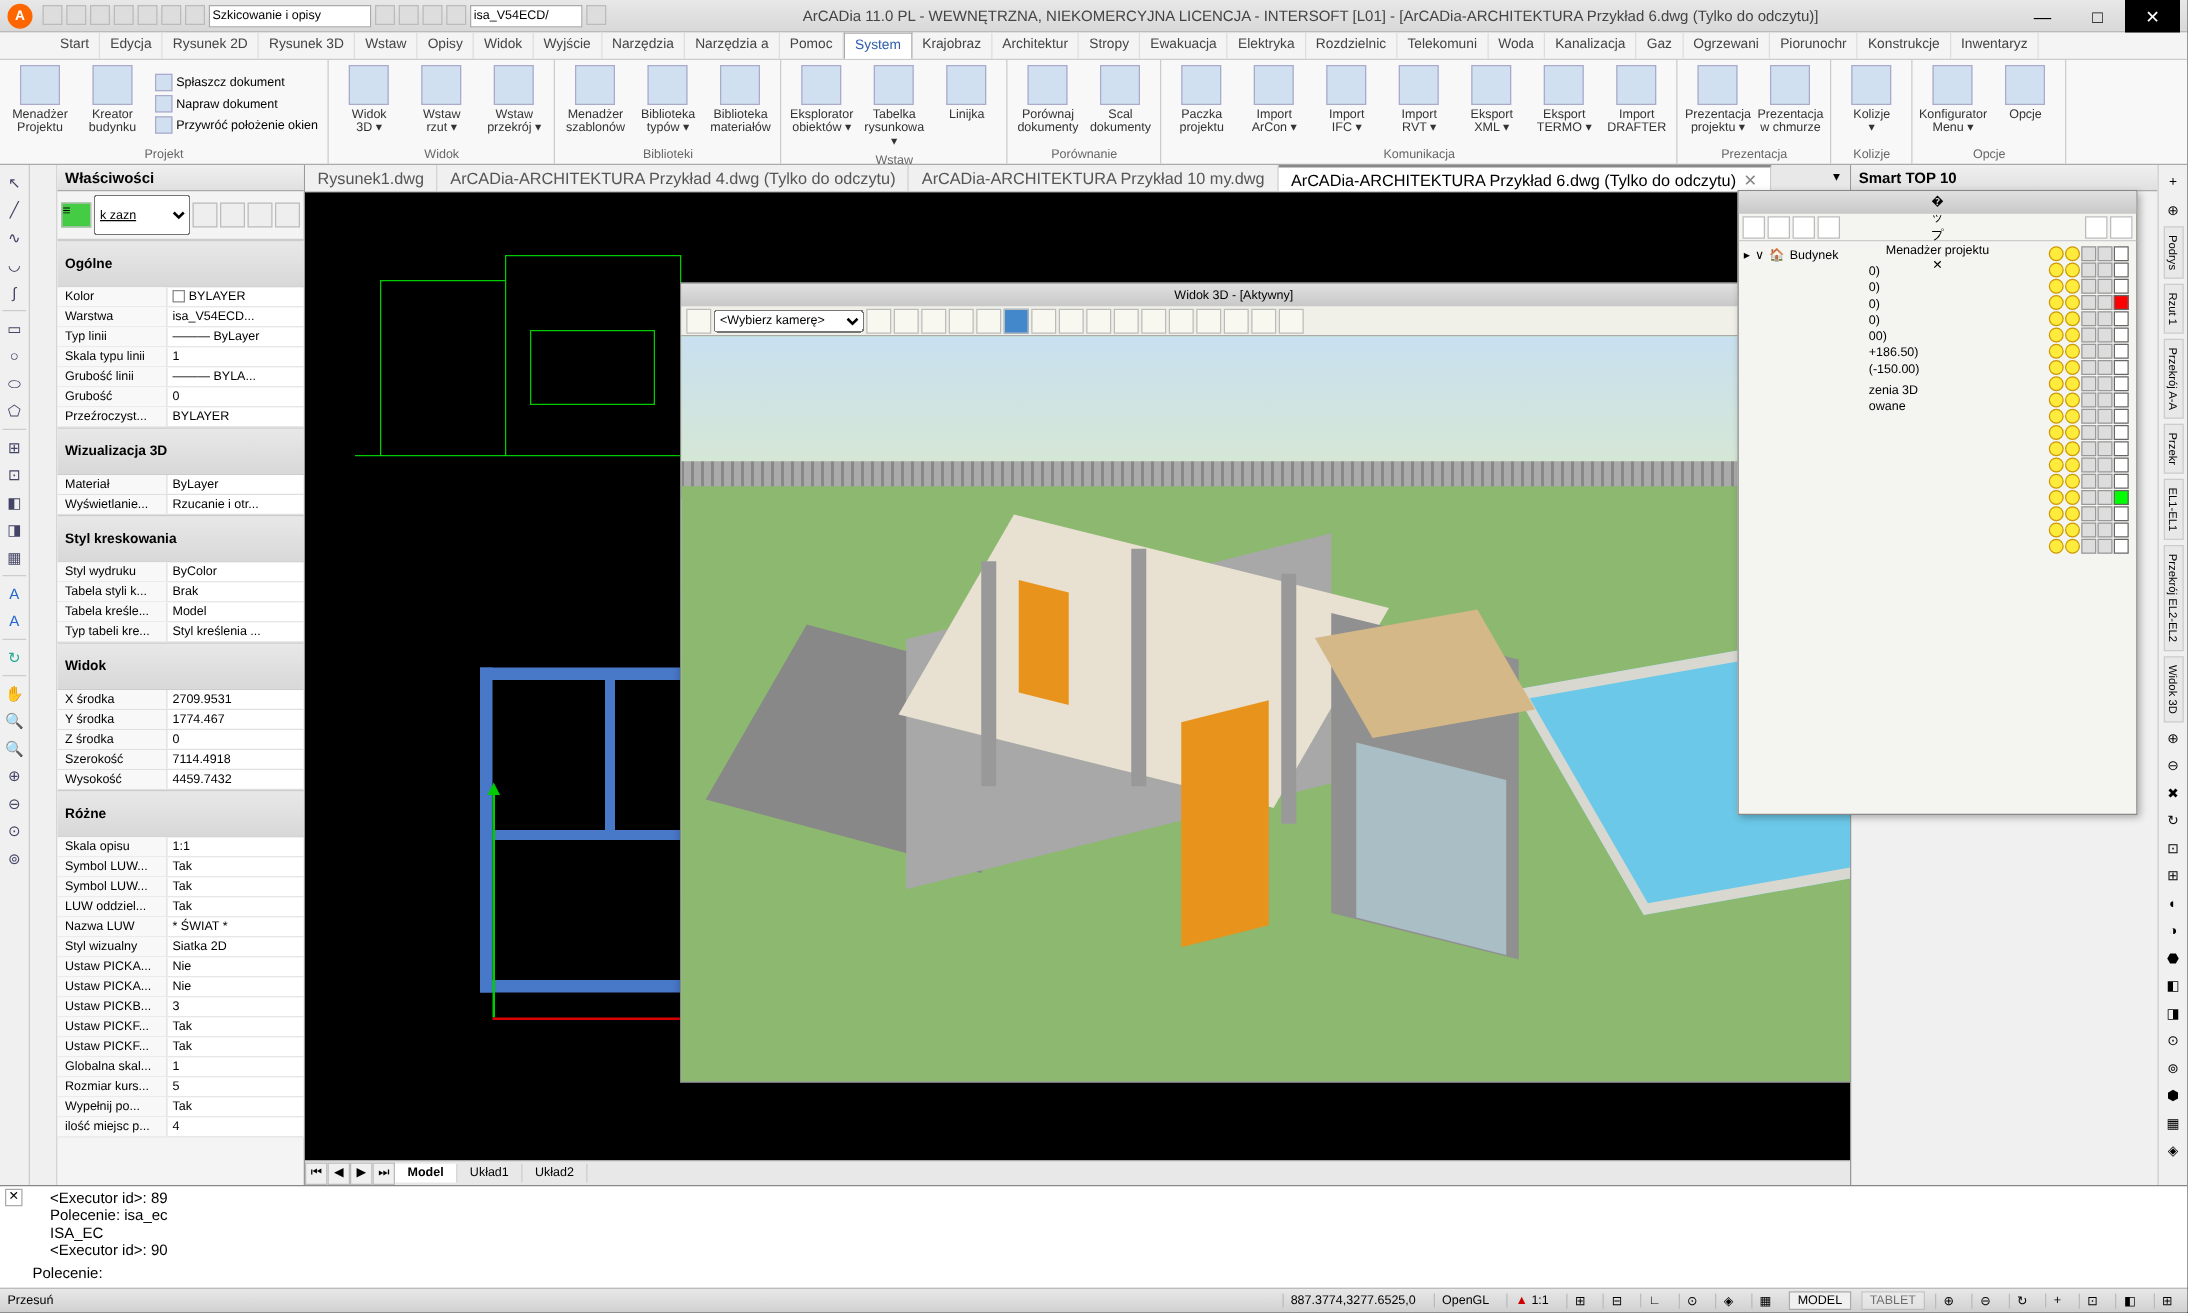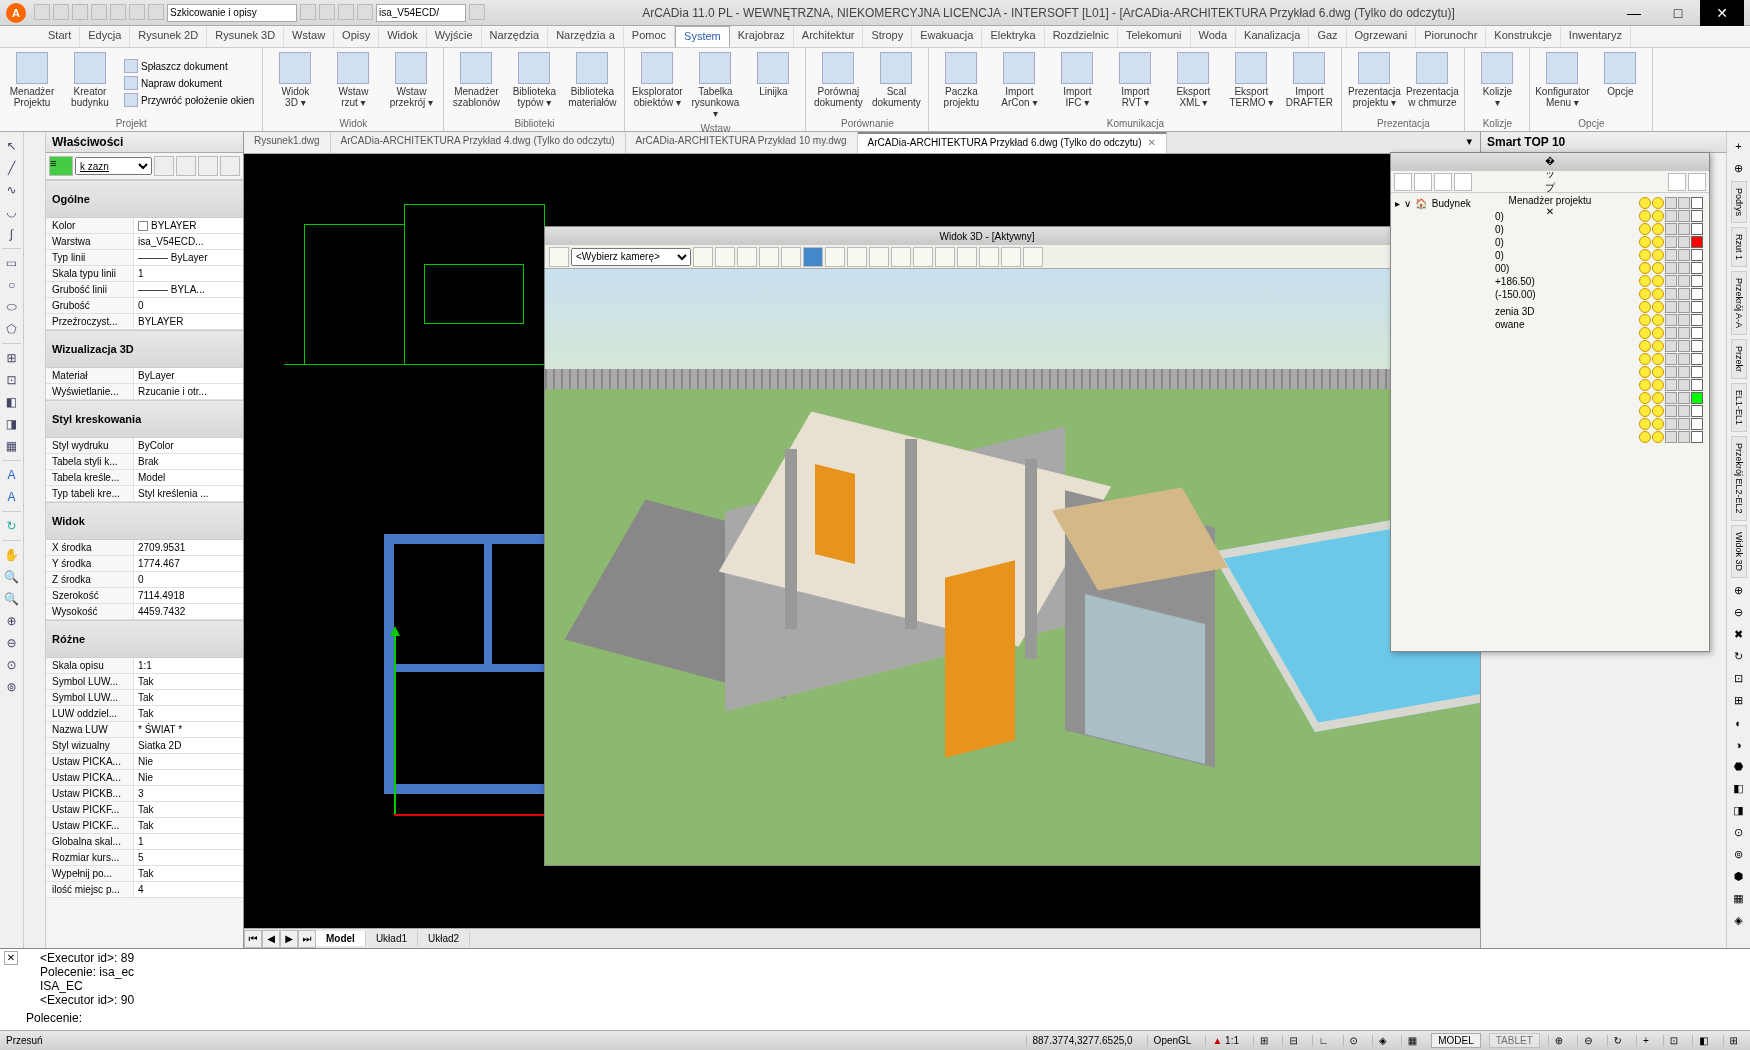--- a/index.html
+++ b/index.html
@@ -41,33 +41,33 @@
 .left-toolbar .tool { width:20px; height:20px; margin:0 auto; border:1px solid transparent; display:flex; align-items:center; justify-content:center; font-size:12px; color:#446; cursor:pointer; }
 .left-toolbar .sep { height:1px; background:#ccc; margin:2px 2px; }
 
 
 .left-toolbar2 { width: 22px; background: #f0f0f0; border-right:1px solid #ccc; }
 
 
 .props-panel { width: 198px; background: #f4f4f4; border-right:1px solid #999; display:flex; flex-direction:column; }
 .props-panel .header { background: linear-gradient(#f0f0f0,#e0e0e0); padding: 3px 6px; font-weight: bold; font-size: 12px; border-bottom:1px solid #aaa; }
 .props-panel .toolbar { display:flex; gap:2px; padding:3px; border-bottom:1px solid #ccc; align-items:center; }
-.props-panel .toolbar select { font-size:10px; height:18px; flex:1;text-decoration:underline; }
+.props-panel .toolbar select { font-size:10px; height:32px; flex:1;text-decoration:underline; }
 .props-panel .toolbar .btn { width:20px; height:20px; border:1px solid #bbb; background:#eee; }
 .props-panel .grid { flex:1; overflow-y:auto; }
 .props-section { background: linear-gradient(#e8e8e8,#d8d8d8); padding:12px 6px; font-weight:bold; font-size:11px; border-top:1px solid #ccc; border-bottom:1px solid #ccc; }
 .props-row { display:flex; border-bottom:1px solid #e0e0e0; background:#fff; }
 .props-row .name { width: 88px; padding:2px 6px; font-size:10px; border-right:1px solid #e0e0e0; background:#f8f8f8; white-space:nowrap; overflow:hidden; text-overflow:ellipsis;}
 .props-row .val { flex:1; padding:2px 4px; font-size:10px; white-space:nowrap; overflow:hidden; }
 .props-row .swatch { display:inline-block; width:10px; height:10px; border:1px solid #888; background:#fff; margin-right:3px; vertical-align:middle;}
 
 
 .center { flex:1; display:flex; flex-direction:column; background:#3a3a3a; position:relative; }
 .doc-tabs { height:22px; background:#e8e8e8; display:flex; border-bottom:1px solid #aaa; }
-.doc-tab { padding:3px 10px; font-size:10px; border-right:1px solid #ccc; background:#f0f0f0; color:#555; cursor:pointer; white-space:nowrap; }
+.doc-tab { padding:3px 10px; font-size:13px; border-right:1px solid #ccc; background:#f0f0f0; color:#555; cursor:pointer; white-space:nowrap; }
 .doc-tab.active { background:#fff; color:#000; border-top:2px solid #888; }
 .doc-tab .close { margin-left:6px; color:#888; }
 
 
 .canvas { flex:1; background:#000; position:relative; overflow:hidden; }
 .canvas .floorplan { position:absolute; left:140px; top:380px; width:280px; height:260px; }
 .canvas .floorplan .wall { position:absolute; background:#4878c8; }
 .canvas .elevation { position:absolute; left:40px; top:30px; width:440px; height:200px; }
 .canvas .elevation .line { position:absolute; background:#0c0; height:1px; }
 .canvas .axis-x { position:absolute; left:150px; top:660px; width:260px; height:2px; background:#d00; }

